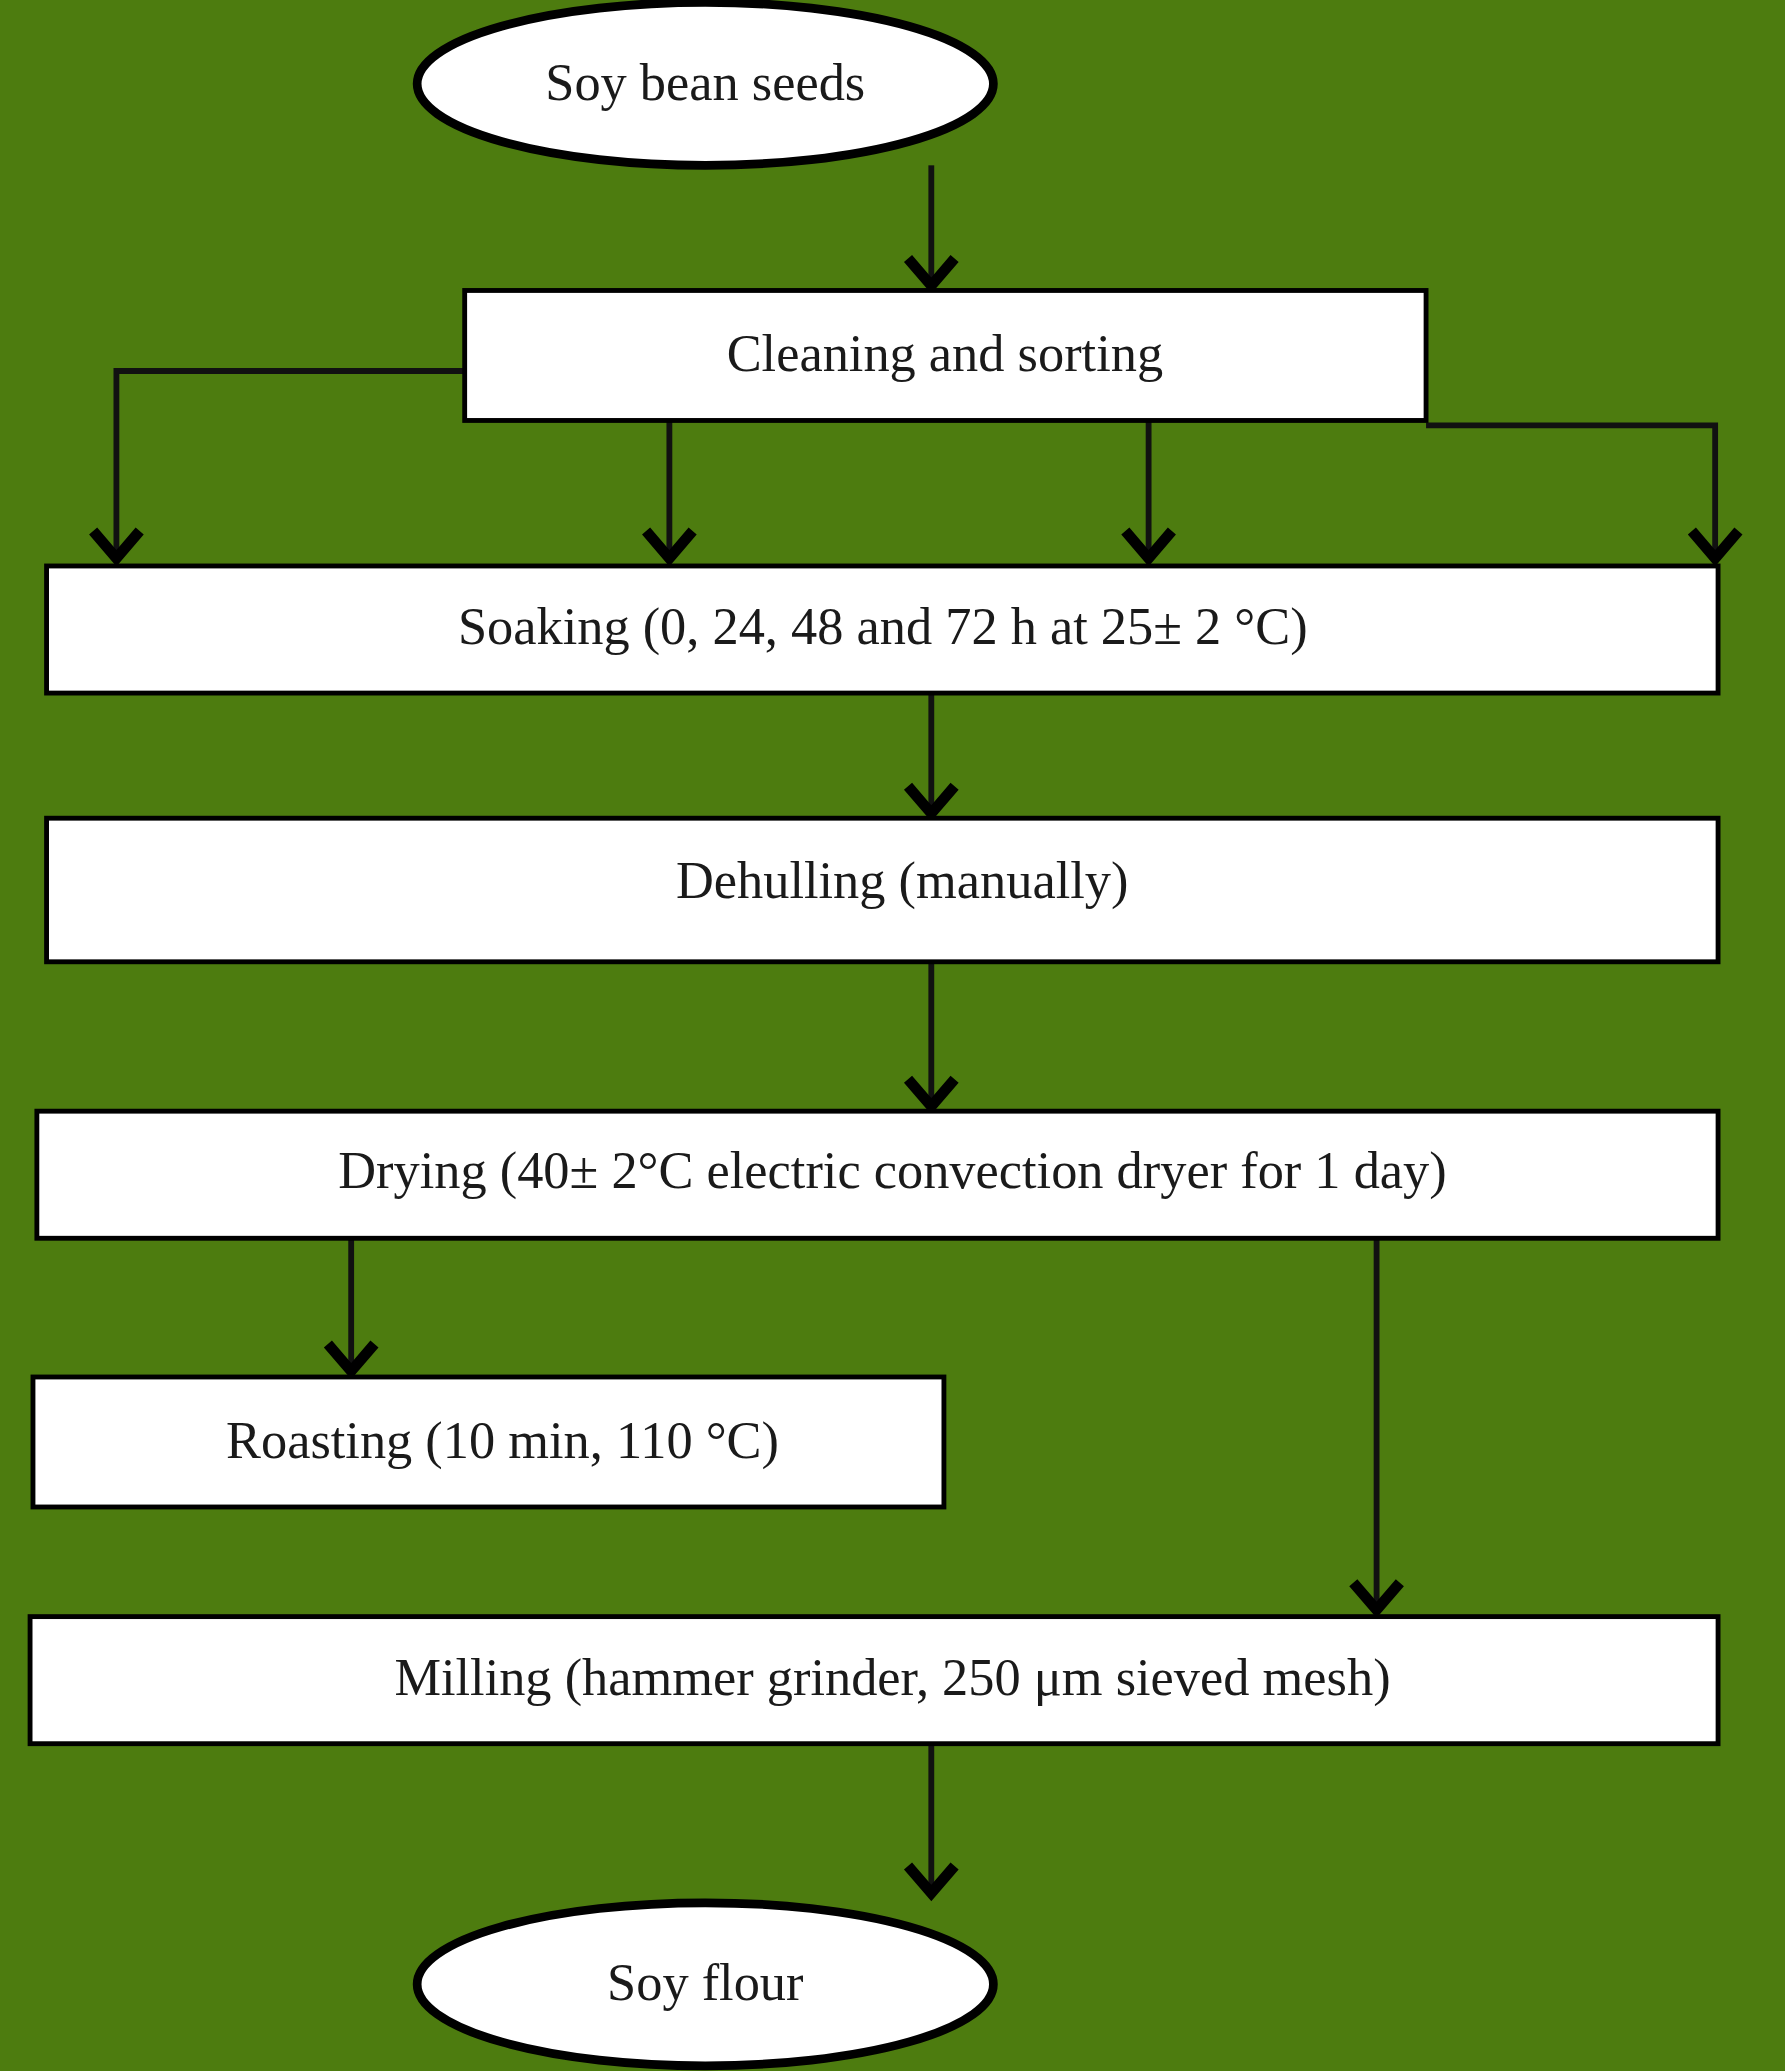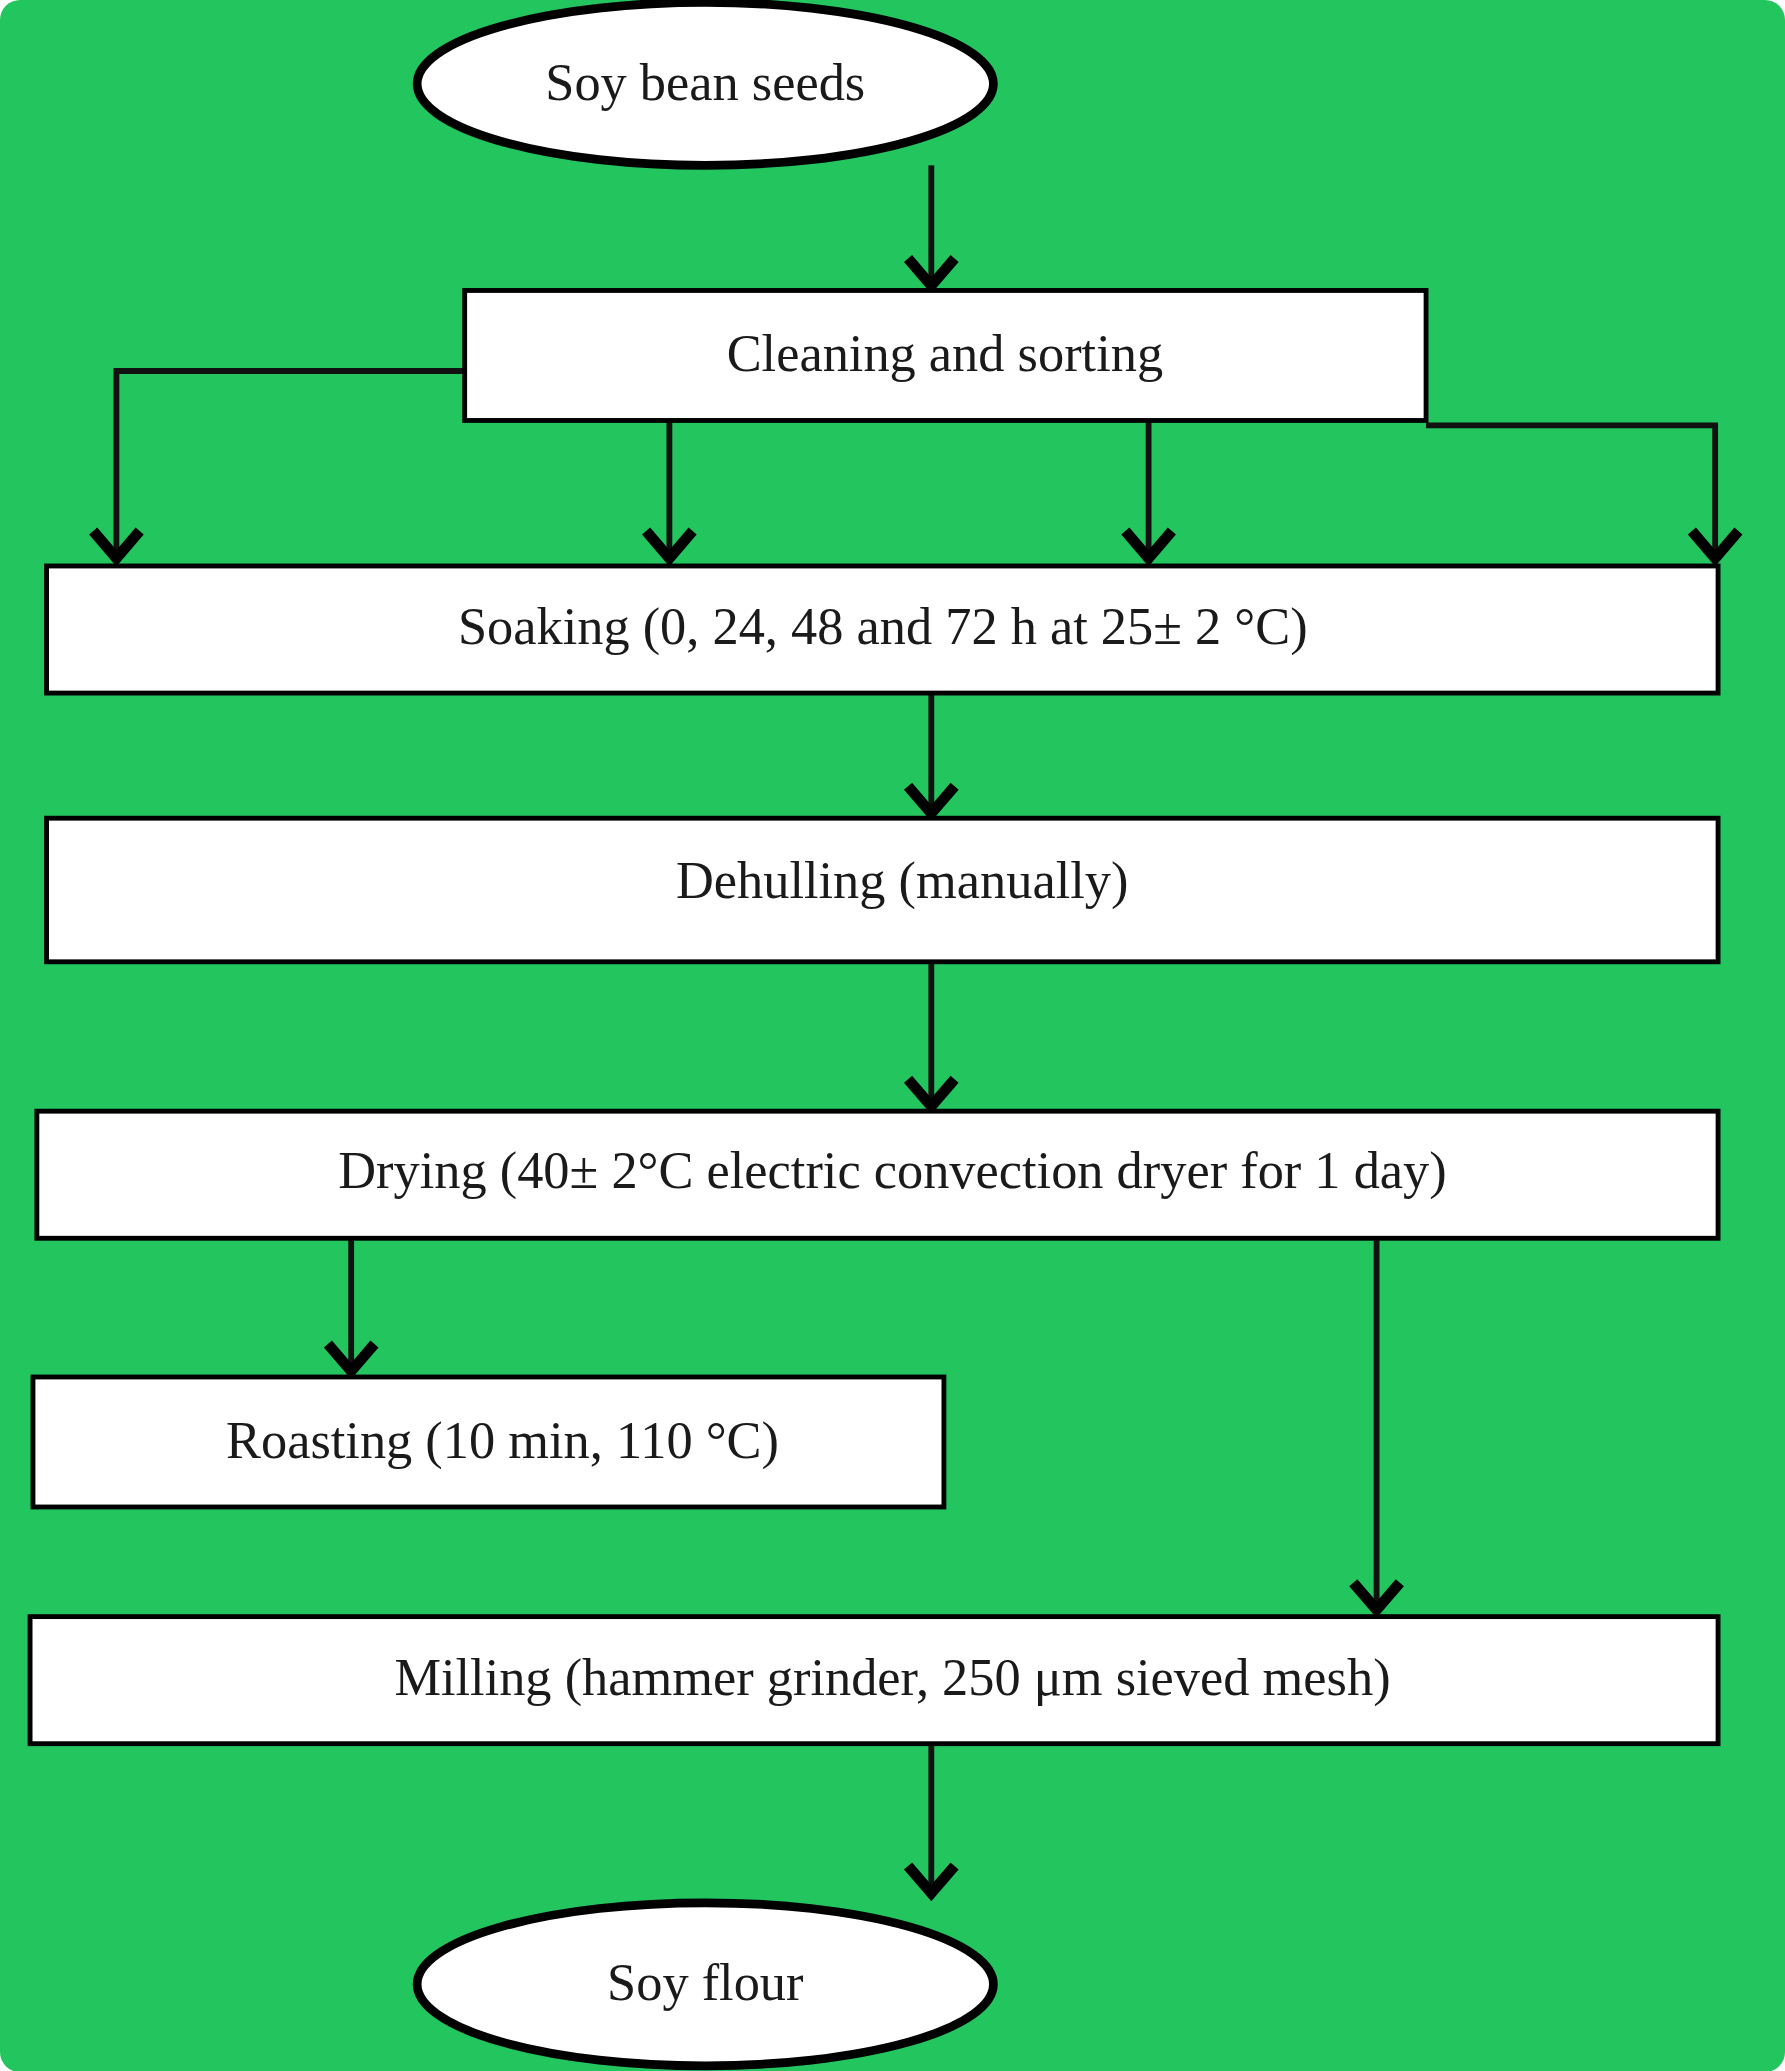--- a/index.html
+++ b/index.html
@@ -11,22 +11,21 @@
   body {
     width: 1785px;
     height: 2072px;
     font-family: "Liberation Serif", "DejaVu Serif", serif;
     overflow: hidden;
   }
   #flow-root {
     position: relative;
     width: 1785px;
     height: 2072px;
-    background: #22c55e;
-    border-radius: 20px;
+    background: #4d7c0f;
   }
   svg#flowchart {
     display: block;
     width: 1785px;
     height: 2072px;
   }
   .node-shape {
     fill: #ffffff;
     stroke: #000000;
   }

